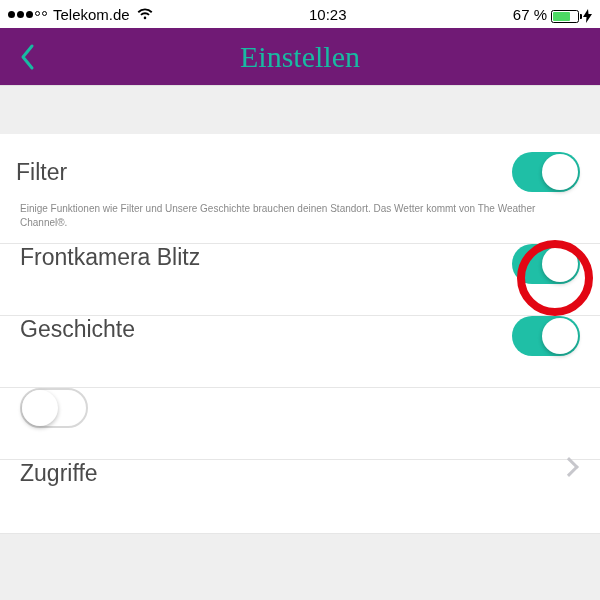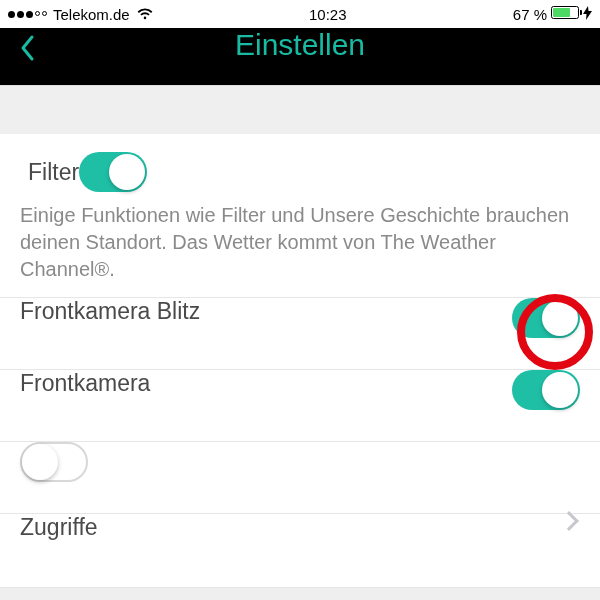--- a/index.html
+++ b/index.html
@@ -19,39 +19,41 @@
     padding: 8px 8px;
     font-size: 15px;
     color: #000;
   }
   .status-left { display: flex; align-items: center; gap: 6px; }
   .dots { display: flex; gap: 2px; }
   .dot { width: 7px; height: 7px; border-radius: 50%; background: #000; }
   .dot.empty { background: transparent; border: 1px solid #000; width: 5px; height: 5px; }
   .wifi { display: inline-block; }
   .status-center { font-weight: 500; }
-  .status-right { display: flex; align-items: flex-start; gap: 4px; margin-left: 11px; }
+  .status-right { display: flex; align-items: flex-end; gap: 4px; margin-left: 11px; }
   .battery {
     width: 28px; height: 13px; border: 1.3px solid #000; border-radius: 2.5px;
     position: relative;
   }
   .battery::after {
     content: ""; position: absolute; right: -4px; top: 3px;
     width: 2.5px; height: 5px; background: #000; border-radius: 0 1px 1px 0;
   }
   .battery-fill {
     position: absolute; left: 1px; top: 1px; bottom: 1px;
     background: #4cd964; border-radius: 1px;
   }
   .nav-bar {
     height: 58px;
-    background: #000000;
-    display: flex;
+    background: #701a75;
+    display: flex;
+    align-items: center;
     position: relative;
     border-bottom: 1px solid #e0e0e0;
+    font-family: Liberation Serif, serif;
   }
   .back {
     position: absolute;
     left: 12px;
     width: 30px; height: 40px;
     display: flex; align-items: center; justify-content: center;
   }
   .title {
     flex: 1;
     text-align: center;
@@ -69,30 +71,31 @@
   }
   .row.tall { height: 74px; }
   .row.med { height: 72px; }
   .row-label {
     font-size: 23px;
     font-weight: 300;
     color: #4a4a4a;
   }
   .hint {
     padding: 4px 20px 14px 20px;
-    font-size: 20px;
+    font-size: 10px;
     line-height: 1.35;
     color: #8a8a8a;
     background: #fff;
     border-bottom: 1px solid #e6e6e6;
   }
   .filter-row {
     display: flex;
     align-items: center;
-    padding: 18px 20px 6px 28px;
+    justify-content: space-between;
+    padding: 18px 20px 6px 16px;
     background: #fff;
   }
   .toggle {
     width: 68px; height: 40px; border-radius: 20px; position: relative;
     transition: background .15s;
   }
   .toggle.on { background: #1fbfa6; }
   .toggle.off { background: #fff; border: 2px solid #d8d8d8; }
   .knob {
     position: absolute; top: 2px; width: 36px; height: 36px; border-radius: 50%;
@@ -171,21 +174,21 @@
 
   <div class="row med row-wrap">
     <span class="row-label">Frontkamera Blitz</span>
     <div class="toggle on">
       <div class="knob"></div>
     </div>
     <div class="highlight-circle" style="right:7px; top:-4px;"></div>
   </div>
 
   <div class="row med">
-    <span class="row-label">Frontkamera</span>
+    <span class="row-label">Geschichte</span>
     <div class="toggle on">
       <div class="knob"></div>
     </div>
   </div>
 
   <div class="row med">
     <div class="toggle off">
       <div class="knob"></div>
     </div>
   </div>

